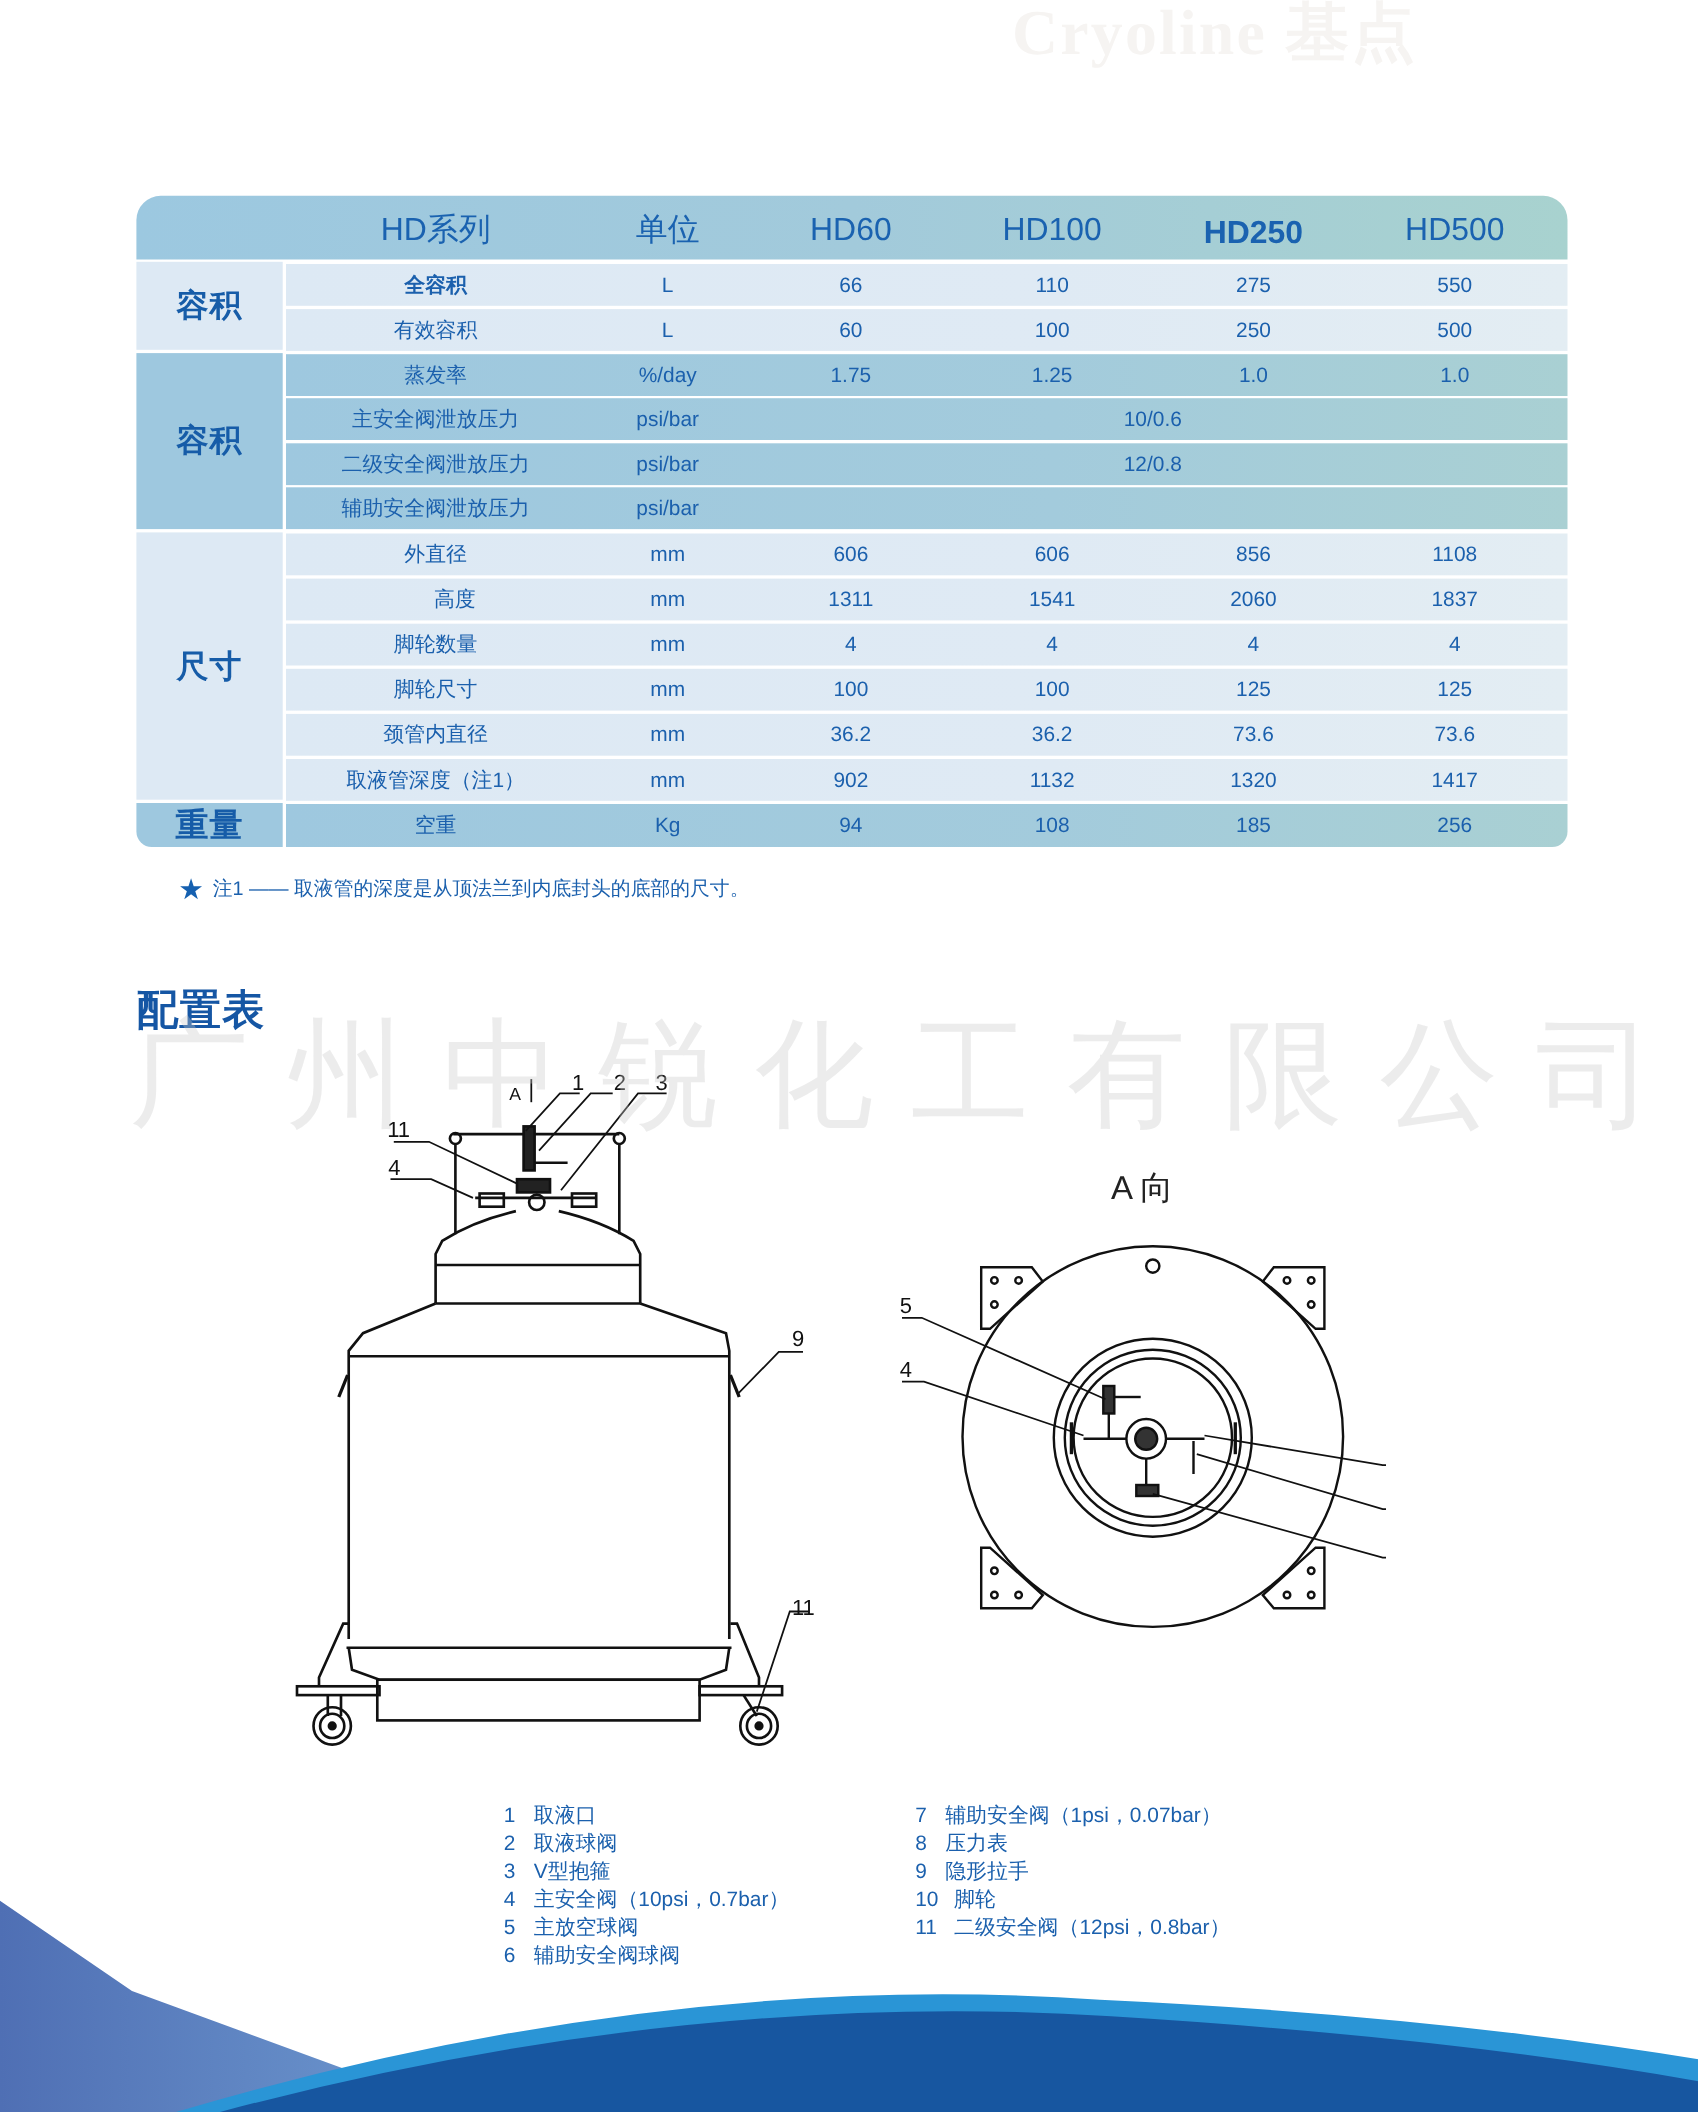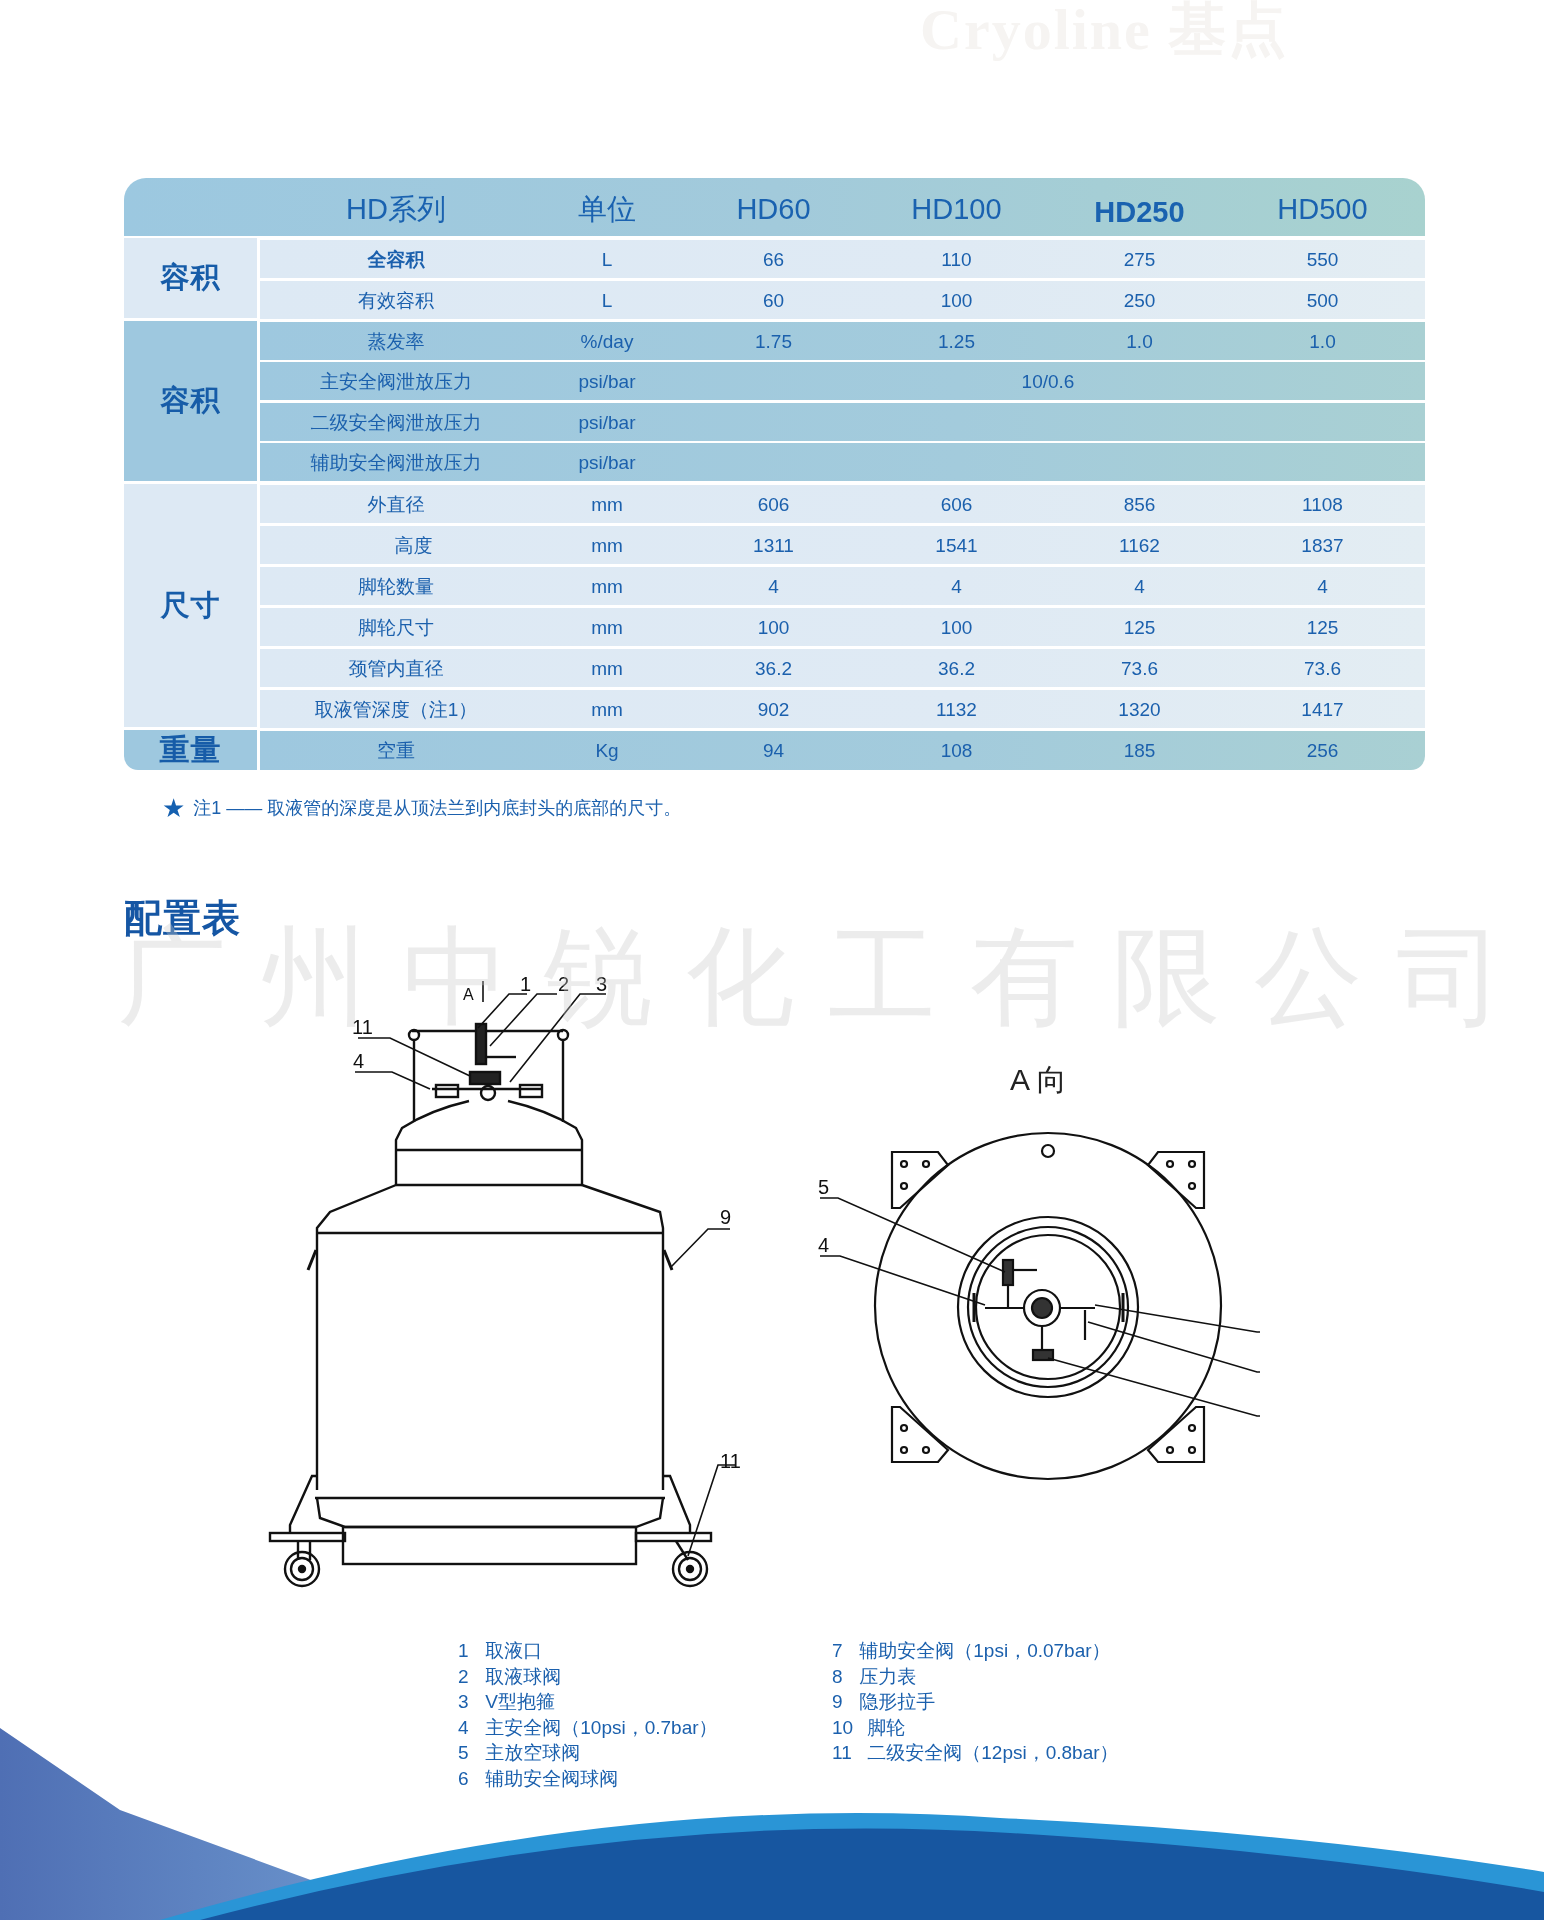--- a/index.html
+++ b/index.html
@@ -106,41 +106,42 @@
   <div class="c" style="left:971px;width:183px;">1.0</div>
 </div>
 <div class="row mid" style="top:362px;">
   <div class="c" style="left:0;width:272px;">主安全阀泄放压力</div>
   <div class="c" style="left:272px;width:150px;">psi/bar</div>
   <div class="c" style="left:422px;width:732px;">10/0.6</div>
 </div>
 <div class="row mid" style="top:403px;">
   <div class="c" style="left:0;width:272px;">二级安全阀泄放压力</div>
   <div class="c" style="left:272px;width:150px;">psi/bar</div>
+  <div class="c" style="left:422px;width:732px;">12/0.8</div>
 </div>
 <div class="row mid" style="top:443px;">
   <div class="c" style="left:0;width:272px;">辅助安全阀泄放压力</div>
   <div class="c" style="left:272px;width:150px;">psi/bar</div>
 </div>
 
 <div class="cat-cell cat-light" style="top:484px;height:243px;">尺寸</div>
 <div class="row light" style="top:485px;">
   <div class="c" style="left:0;width:272px;">外直径</div>
   <div class="c" style="left:272px;width:150px;">mm</div>
   <div class="c" style="left:422px;width:183px;">606</div>
   <div class="c" style="left:605px;width:183px;">606</div>
   <div class="c" style="left:788px;width:183px;">856</div>
   <div class="c" style="left:971px;width:183px;">1108</div>
 </div>
 <div class="row light" style="top:526px;">
   <div class="c" style="left:0;width:272px;padding-left:35px;">高度</div>
   <div class="c" style="left:272px;width:150px;">mm</div>
   <div class="c" style="left:422px;width:183px;">1311</div>
   <div class="c" style="left:605px;width:183px;">1541</div>
-  <div class="c" style="left:788px;width:183px;">1162</div>
+  <div class="c" style="left:788px;width:183px;">2060</div>
   <div class="c" style="left:971px;width:183px;">1837</div>
 </div>
 <div class="row light" style="top:567px;">
   <div class="c" style="left:0;width:272px;">脚轮数量</div>
   <div class="c" style="left:272px;width:150px;">mm</div>
   <div class="c" style="left:422px;width:183px;">4</div>
   <div class="c" style="left:605px;width:183px;">4</div>
   <div class="c" style="left:788px;width:183px;">4</div>
   <div class="c" style="left:971px;width:183px;">4</div>
 </div>

